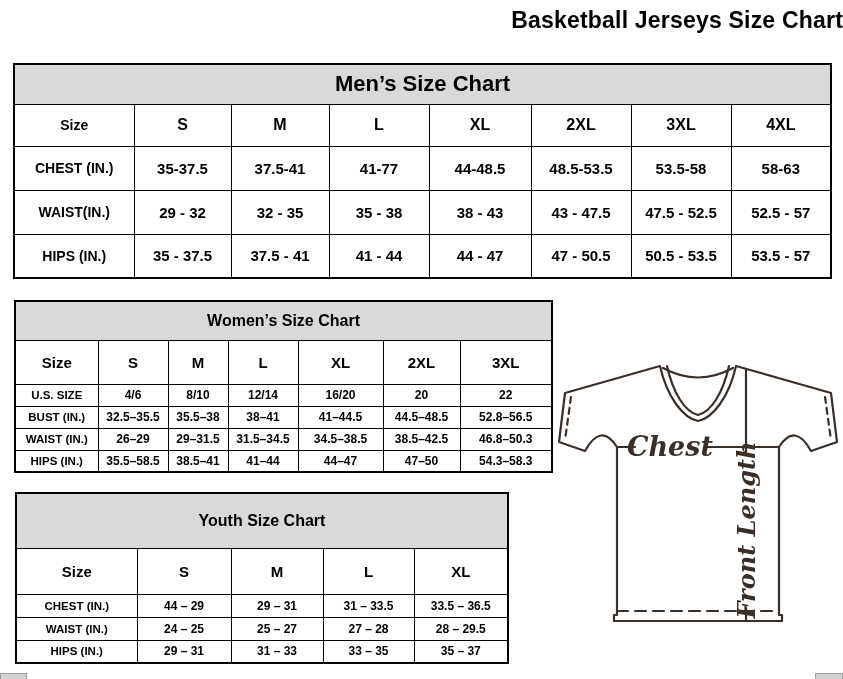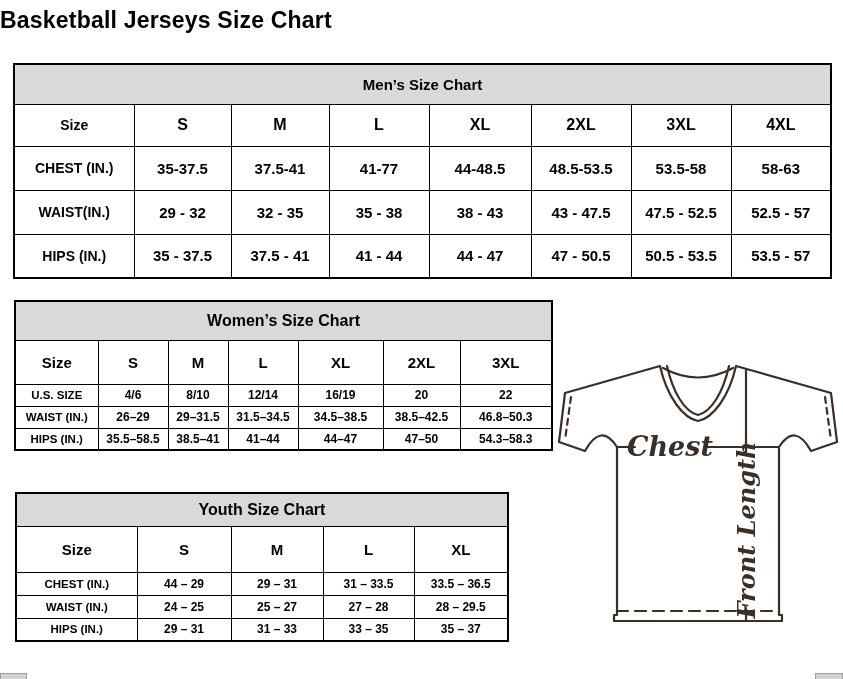--- a/index.html
+++ b/index.html
@@ -1,49 +1,49 @@
 <!DOCTYPE html>
 <html><head>
 <meta charset="utf-8">
 <style>
   html,body{margin:0;padding:0;}
   body{
     width:843px;height:679px;background:#ffffff;position:relative;
     font-family:"Liberation Sans",sans-serif;color:#000;overflow:hidden;
   }
   .page-title{
-    position:absolute;top:7px;left:0;width:843px;text-align:left;
+    position:absolute;top:7px;left:0;width:843px;text-align:right;
     font-size:23px;font-weight:bold;letter-spacing:0.2px;
   }
   table.size-table{
     position:absolute;border-collapse:collapse;table-layout:fixed;
     border:2px solid #000;background:#fff;
   }
   table.size-table th,table.size-table td{
     border:1px solid #000;text-align:center;vertical-align:middle;
     font-weight:bold;padding:0;overflow:hidden;white-space:nowrap;
   }
-  .chart-header th{background:#d9d9d9;font-size:15px;border-bottom:2px solid #000;}
+  .chart-header th{background:#d9d9d9;font-size:22px;border-bottom:2px solid #000;}
   
   #men-table{left:13px;top:63px;width:817px;}
   #men-table .chart-header{height:40px;}
   #men-table .size-row{height:42px;font-size:16px;}
   #men-table .data-row{height:44px;font-size:15px;}
   #men-table .lbl{font-size:14px;}
   
   #women-table{left:14px;top:300px;width:537px;border-radius:14px;}
   #women-table .chart-header th{font-size:16px;}
   #women-table .chart-header{height:39px;}
   #women-table .size-row{height:44px;font-size:15px;}
   #women-table .data-row{height:22px;font-size:12px;}
   #women-table .lbl{font-size:11.5px;}
   
   #youth-table{left:15px;top:492px;width:492px;}
   #youth-table .chart-header th{font-size:16px;}
-  #youth-table .chart-header{height:33px;}
+  #youth-table .chart-header{height:55px;}
   #youth-table .size-row{height:46px;font-size:15px;}
   #youth-table .data-row{height:23px;font-size:12px;}
   #youth-table .lbl{font-size:11.5px;}
   
   #jersey-diagram{position:absolute;left:556px;top:356px;width:288px;height:270px;}
   
   .corner-frag{position:absolute;bottom:0;height:5px;background:#d2d2d2;border:1px solid #9f9f9f;border-bottom:none;}
   #frag-left{left:0;width:25px;}
   #frag-right{right:0;width:26px;}
 </style>
@@ -131,23 +131,32 @@
     <td>L</td>
     <td>XL</td>
     <td>2XL</td>
     <td>3XL</td>
   </tr>
   <tr class="data-row">
     <td class="lbl">U.S. SIZE</td>
     <td>4/6</td>
     <td>8/10</td>
     <td>12/14</td>
-    <td>16/19</td>
+    <td>16/20</td>
     <td>20</td>
     <td>22</td>
+  </tr>
+  <tr class="data-row">
+    <td class="lbl">BUST (IN.)</td>
+    <td>32.5–35.5</td>
+    <td>35.5–38</td>
+    <td>38–41</td>
+    <td>41–44.5</td>
+    <td>44.5–48.5</td>
+    <td>52.8–56.5</td>
   </tr>
   <tr class="data-row">
     <td class="lbl">WAIST (IN.)</td>
     <td>26–29</td>
     <td>29–31.5</td>
     <td>31.5–34.5</td>
     <td>34.5–38.5</td>
     <td>38.5–42.5</td>
     <td>46.8–50.3</td>
   </tr>

